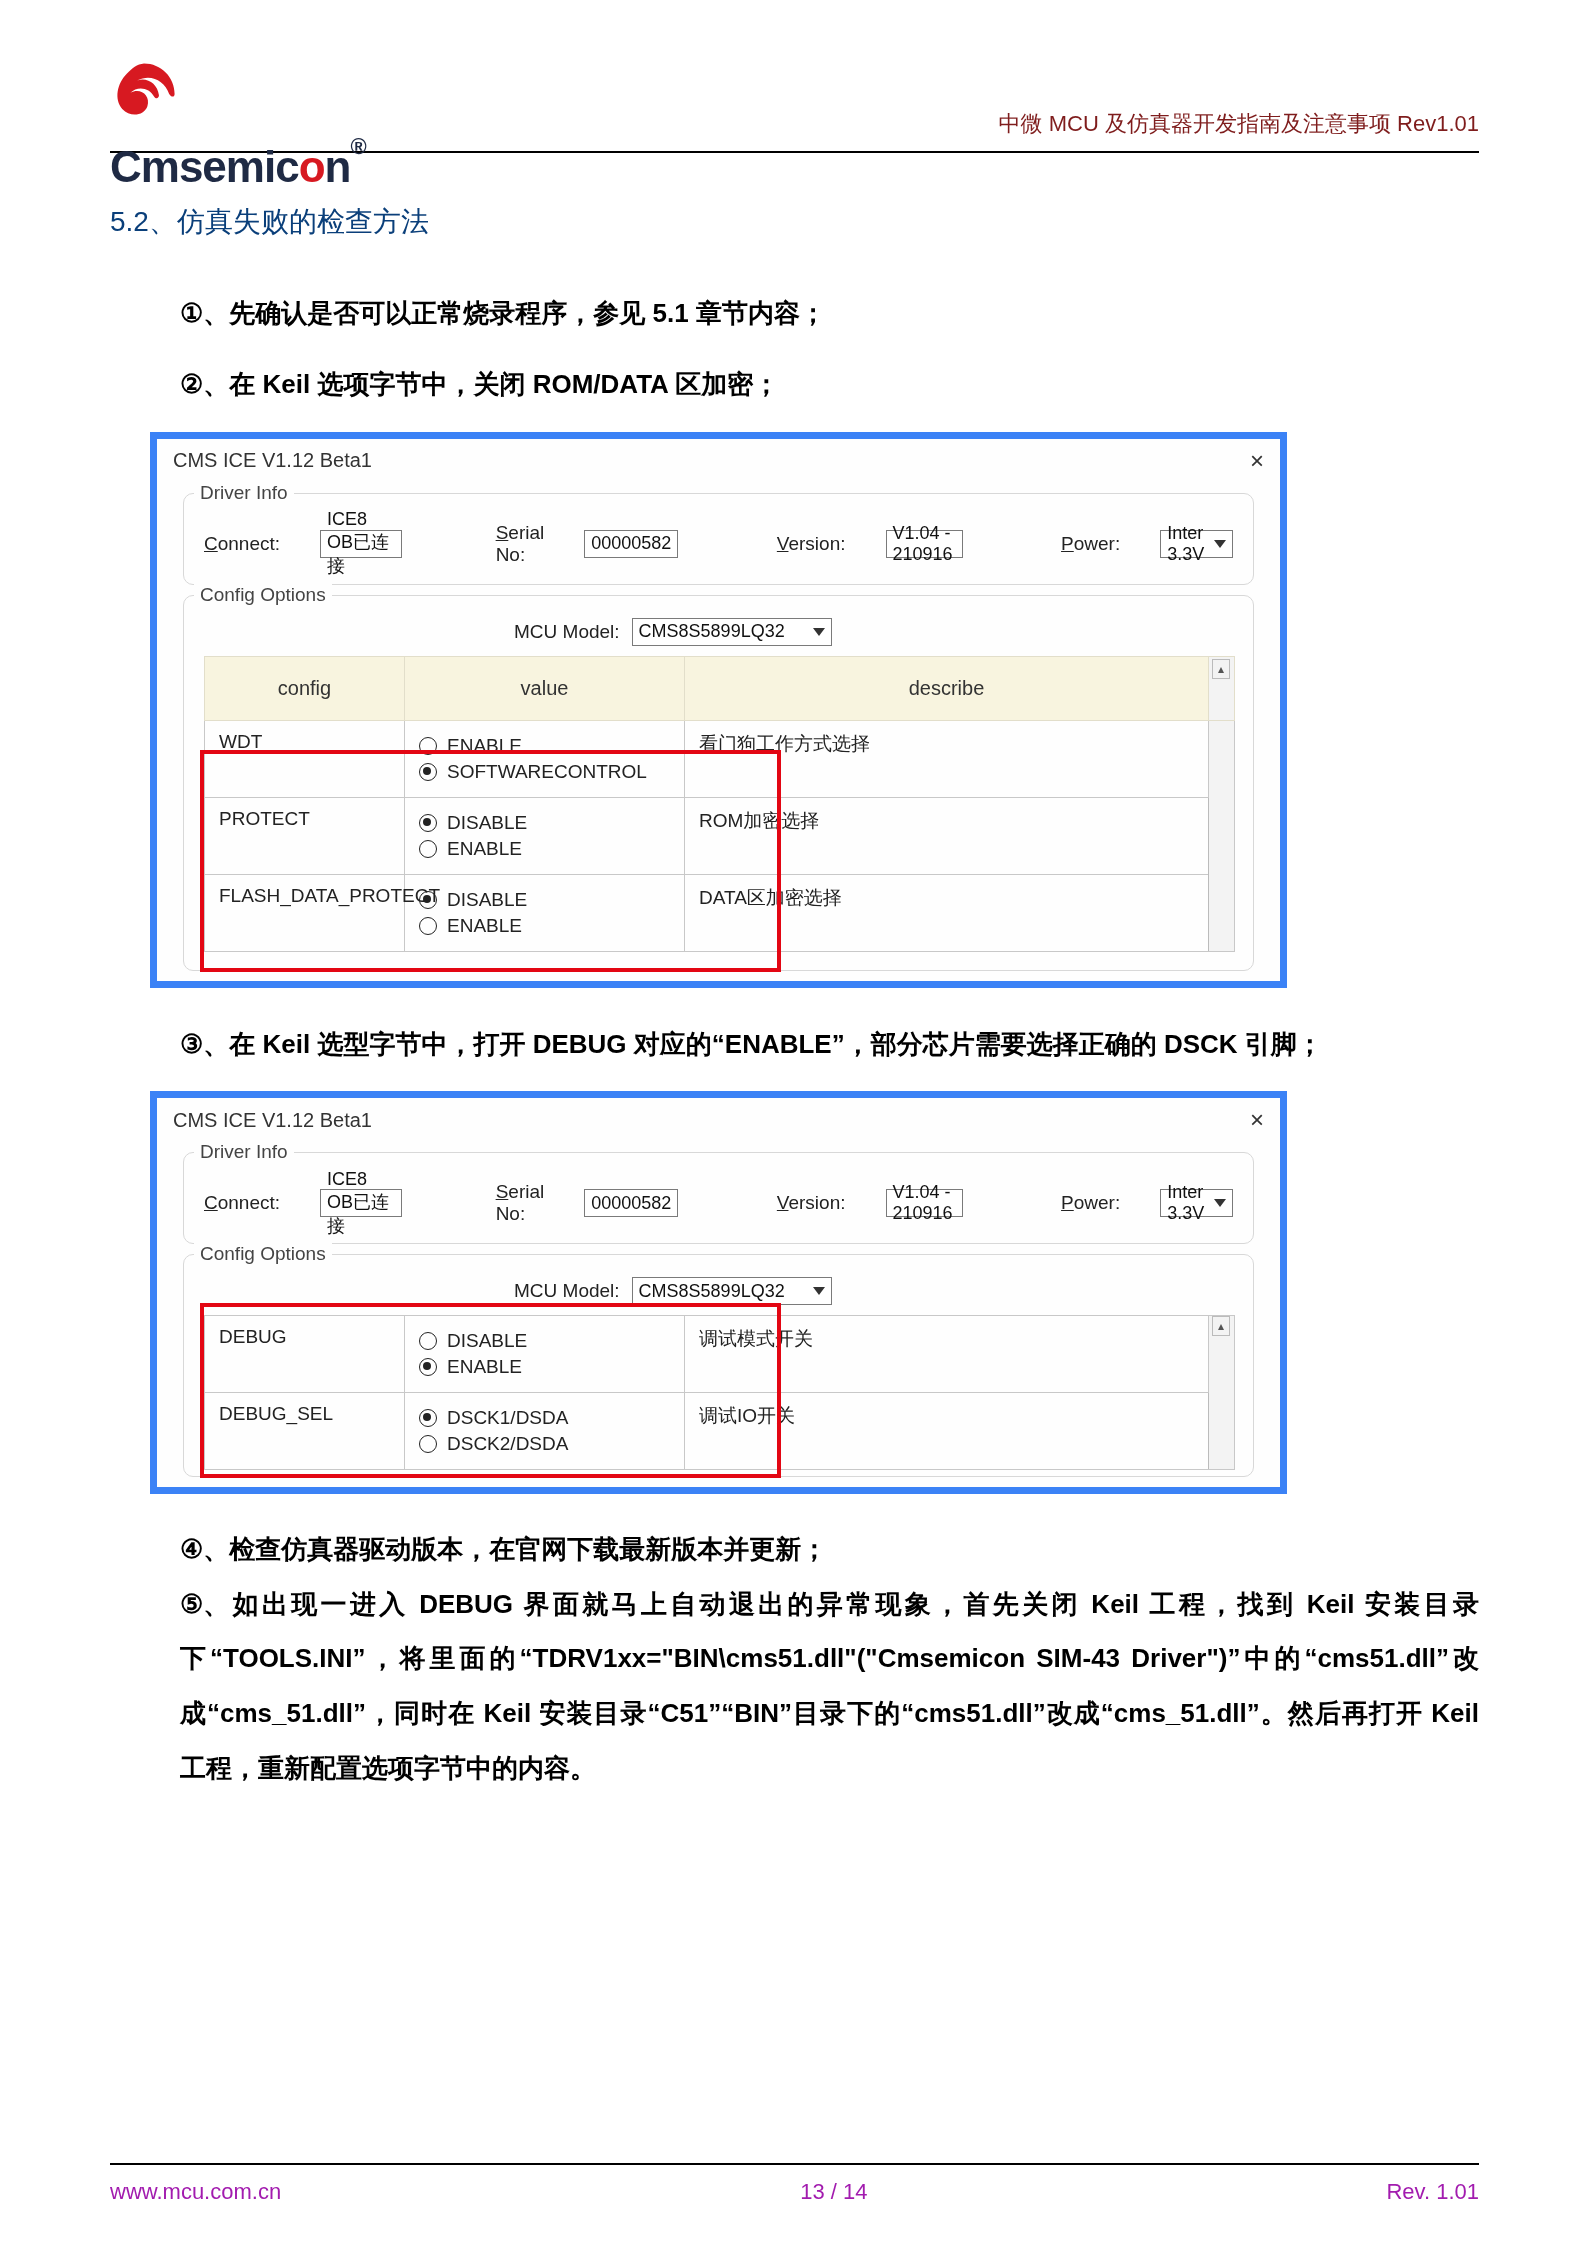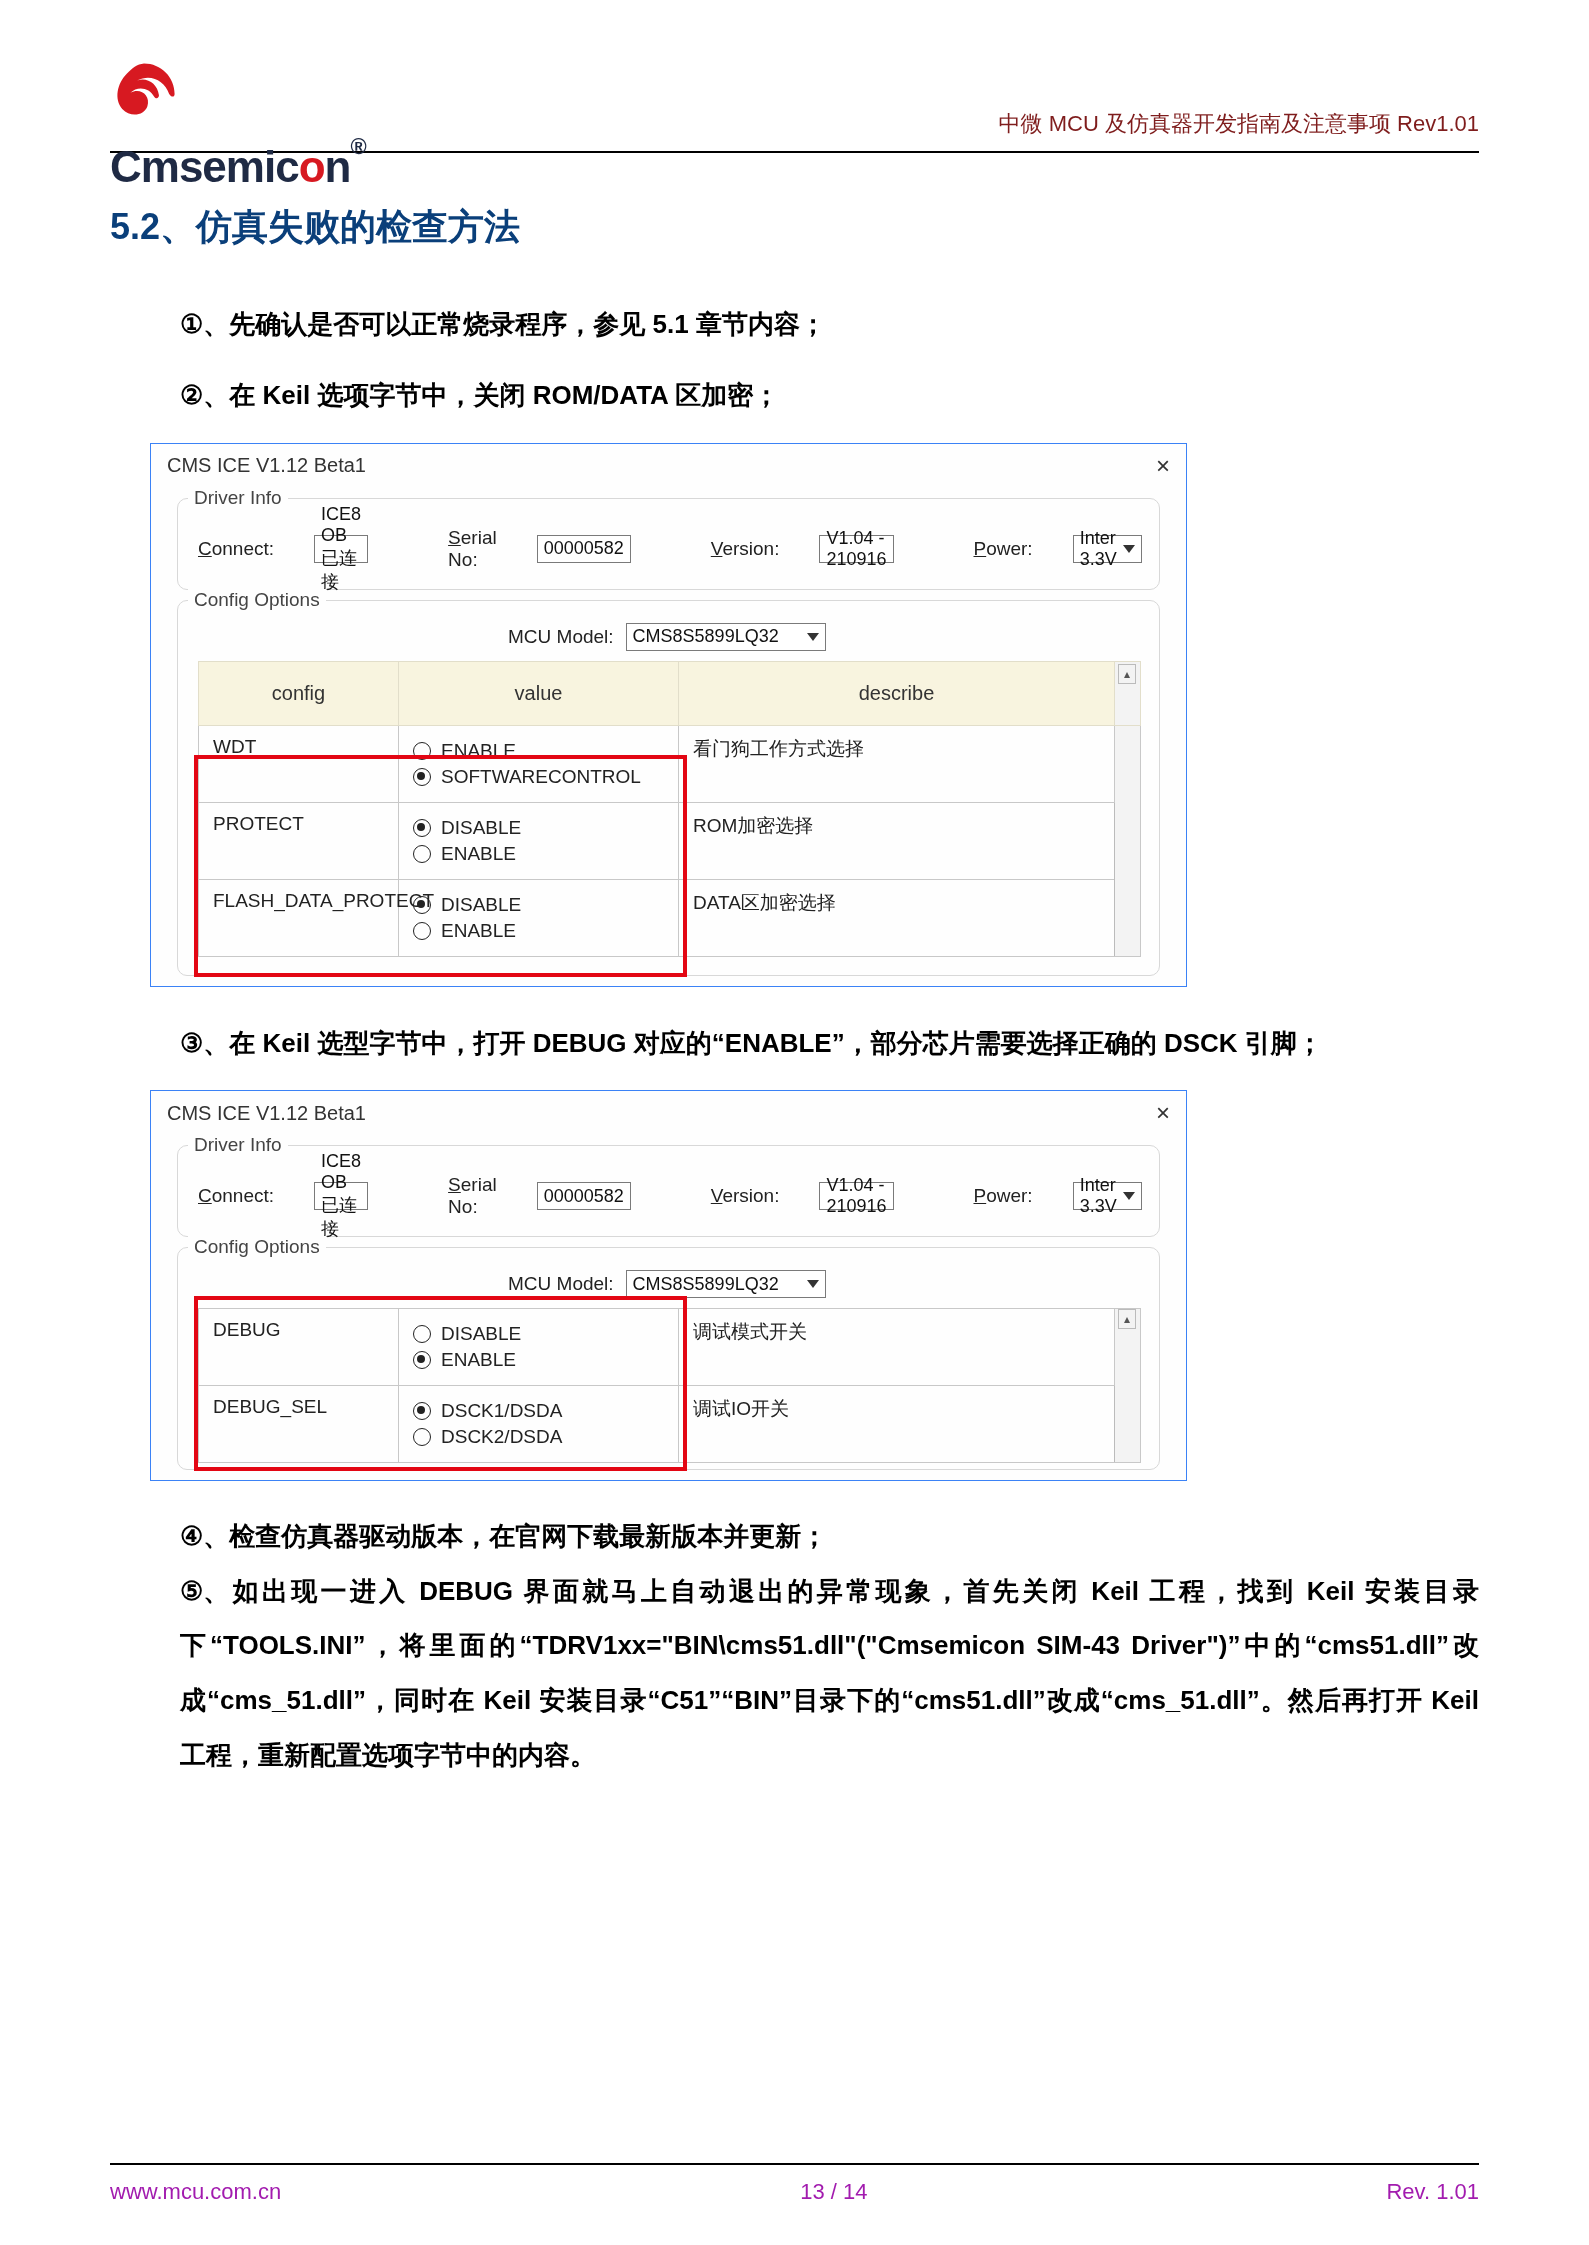--- a/index.html
+++ b/index.html
@@ -42,41 +42,41 @@
     position: absolute; right: 0; bottom: 6px;
     font-size: 22px; color: #7f1d1d;
   }
   .hdr-rule {
     margin-top: 6px;
     border-top: 2px solid #000;
   }
   
   .sec-h {
     margin-top: 50px;
-    font-size: 36px;
-    font-weight: 700;
+    font-size: 28px;
+    font-weight: 400;
     color: var(--brand-blue);
   }
   .step-list { margin: 48px 0 0 70px; }
   .step {
     font-size: 26px;
     font-weight: 700;
     color: #000;
     margin: 22px 0;
     line-height: 1.9;
   }
   .circ {
     display: inline-block;
     font-weight: 700;
   }
   
   .dialog {
     margin: 12px 0 0 40px;
-    width: 1037px;
-    border: 1px solid #3b82f6;
+    width: 1137px;
+    border: 7px solid #3b82f6;
     background: #fefefe;
     font-family: Tahoma, Arial, sans-serif;
   }
   .dlg-title {
     display: flex; justify-content: space-between; align-items: center;
     padding: 8px 16px;
     color: #333;
     font-size: 20px;
   }
   .dlg-close { font-size: 24px; color: #333; cursor: default; }

